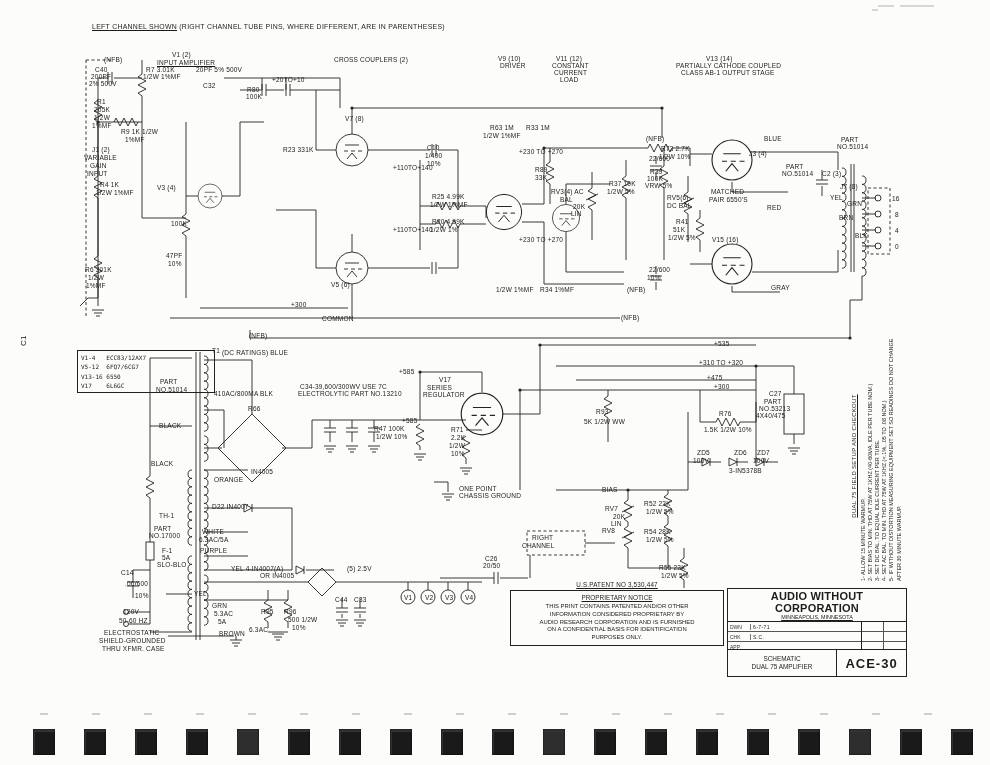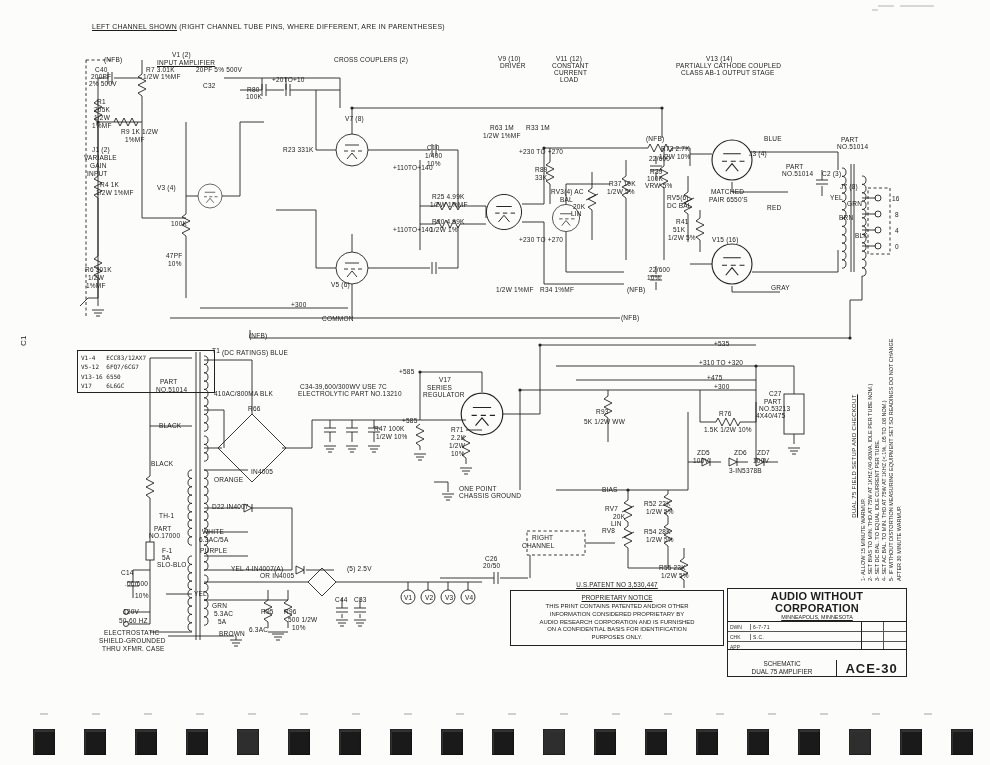--- a/index.html
+++ b/index.html
@@ -20,21 +20,21 @@
   .tblock{position:absolute;left:727px;top:588px;width:178px;border:1.6px solid #222;background:#fcfcfa;}
   .tb-company{font-size:11px;font-weight:bold;text-align:center;letter-spacing:.2px;padding-top:1px;}
   .tb-city{font-size:5.4px;text-align:center;text-decoration:underline;padding-bottom:1px;}
   .tb-mid{border-top:1px solid #222;border-bottom:1px solid #222;height:27px;position:relative;}
   .tb-row{display:flex;border-bottom:1px solid #555;height:9px;font-size:5px;align-items:center;}
   .tb-row:last-child{border-bottom:none;}
   .tb-lab{width:20px;padding-left:2px;color:#333;}
   .tb-val{width:42px;border-left:1px solid #777;padding-left:2px;letter-spacing:.4px;}
   .tb-mid::after{content:"";position:absolute;right:44px;top:0;bottom:0;border-left:1px solid #222;}
   .tb-mid::before{content:"";position:absolute;right:22px;top:0;bottom:0;border-left:1px solid #555;}
-  .tb-bottom{display:flex;height:26px;align-items:flex-end;}
+  .tb-bottom{display:flex;height:26px;}
   .tb-doc{width:108px;border-right:1px solid #222;font-size:6.4px;text-align:center;
           display:flex;flex-direction:column;justify-content:center;line-height:1.25;}
   .tb-num{flex:1;display:flex;align-items:center;justify-content:center;font-size:13px;
           letter-spacing:1px;font-weight:600;}
   .dtitle{position:absolute;left:375px;top:649px;font-size:15px;letter-spacing:3px;color:#2b2b2b;}
   .side-notes{position:absolute;left:851px;top:581px;width:250px;transform:rotate(-90deg);
               transform-origin:0 0;font-size:5.5px;line-height:1.3;}
   .sn-head{font-size:6px;text-align:center;margin-bottom:1px;letter-spacing:.3px;}
   .sn-line{white-space:normal;}
   .frame{position:absolute;top:729px;width:22px;height:26px;background:#1a1a1a;

